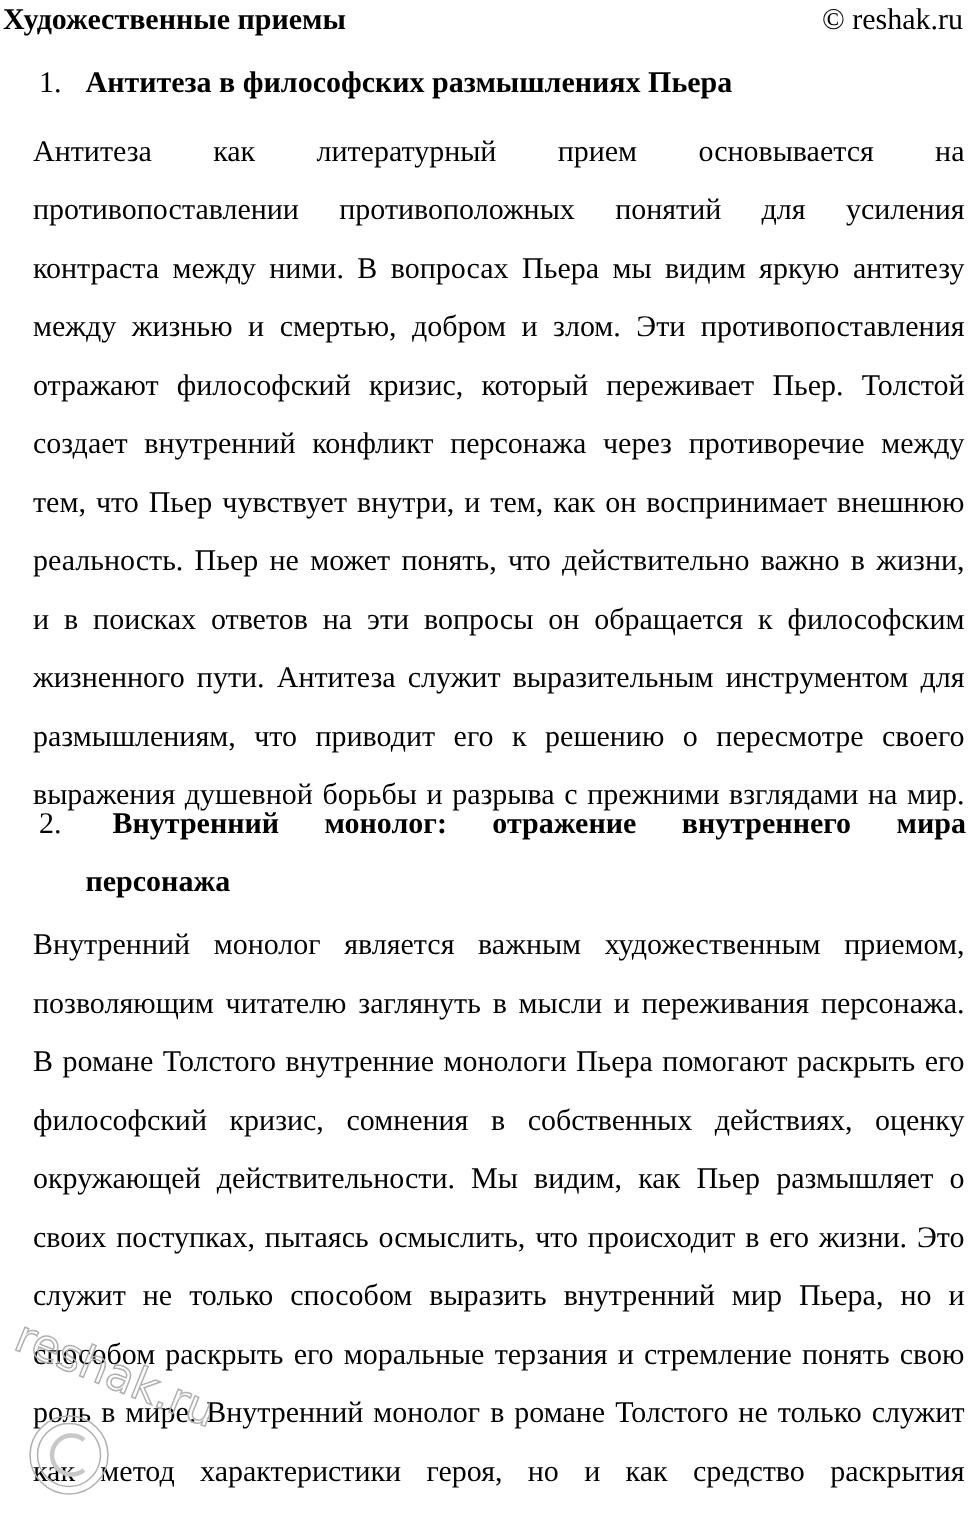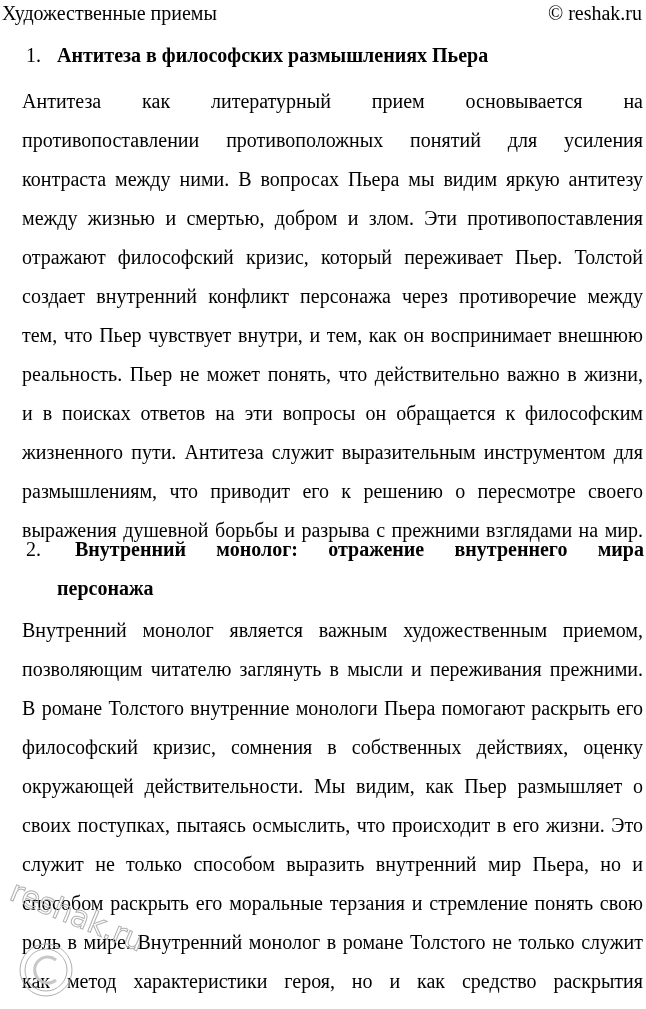--- a/index.html
+++ b/index.html
@@ -1,19 +1,19 @@
 <!DOCTYPE html>
 <html><head>
 <meta charset="utf-8">
 <style>
   html, body { margin:0; padding:0; background:#ffffff; }
   body { width:646px; height:1009px; position:relative; overflow:hidden;
          font-family:"Liberation Serif", "DejaVu Serif", serif; color:#000; }
   .header { position:absolute; left:0; top:0; width:646px; height:28px; }
-  .header-title { position:absolute; left:2px; top:1px; font-weight:normal; font-size:20px; line-height:24px; }
+  .header-title { position:absolute; left:2px; top:1px; font-weight:bold; font-size:20px; line-height:24px; }
   .header-source { position:absolute; right:4px; top:1px; font-size:20px; line-height:24px;text-align:center; }
   .heading { position:absolute; left:0; width:646px; font-weight:bold; font-size:20px; }
   .heading .num { position:absolute; left:26px; font-weight:normal; }
   .heading .txt { position:absolute; left:57px; right:2px; text-align:justify; text-align-last:auto; }
   .heading .line { display:block; height:39px; line-height:39px; }
   .just { text-align:justify; text-align-last:justify;margin-left:18px; }
   .para { position:absolute; left:2px; width:641px; font-size:20px; }
   .para .line { display:block; height:39px; line-height:39px; white-space:nowrap;margin-left:20px; }
   .para .line.j { text-align:justify; text-align-last:justify; white-space:normal; overflow:hidden; }
   .watermark { position:absolute; left:0; top:880px; width:140px; height:129px; pointer-events:none; }
@@ -51,21 +51,21 @@
 <div class="heading" style="top:530px;">
   <span class="num" style="line-height:39px;">2.</span>
   <div class="txt">
     <span class="line just">Внутренний монолог: отражение внутреннего мира</span>
     <span class="line">персонажа</span>
   </div>
 </div>
 
 <div class="para" style="top:611px;">
   <span class="line j">Внутренний монолог является важным художественным приемом,</span>
-  <span class="line j">позволяющим читателю заглянуть в мысли и переживания прежними.</span>
+  <span class="line j">позволяющим читателю заглянуть в мысли и переживания персонажа.</span>
   <span class="line j">В романе Толстого внутренние монологи Пьера помогают раскрыть его</span>
   <span class="line j">философский кризис, сомнения в собственных действиях, оценку</span>
   <span class="line j">окружающей действительности. Мы видим, как Пьер размышляет о</span>
   <span class="line j">своих поступках, пытаясь осмыслить, что происходит в его жизни. Это</span>
   <span class="line j">служит не только способом выразить внутренний мир Пьера, но и</span>
   <span class="line j">способом раскрыть его моральные терзания и стремление понять свою</span>
   <span class="line j">роль в мире. Внутренний монолог в романе Толстого не только служит</span>
   <span class="line j">как метод характеристики героя, но и как средство раскрытия</span>
   <span class="line">философских тем романа.</span>
 </div>

